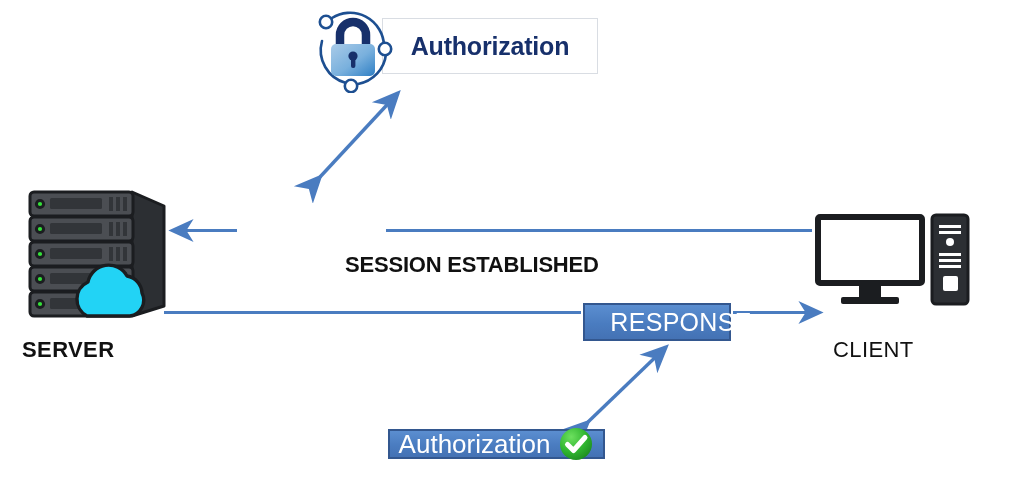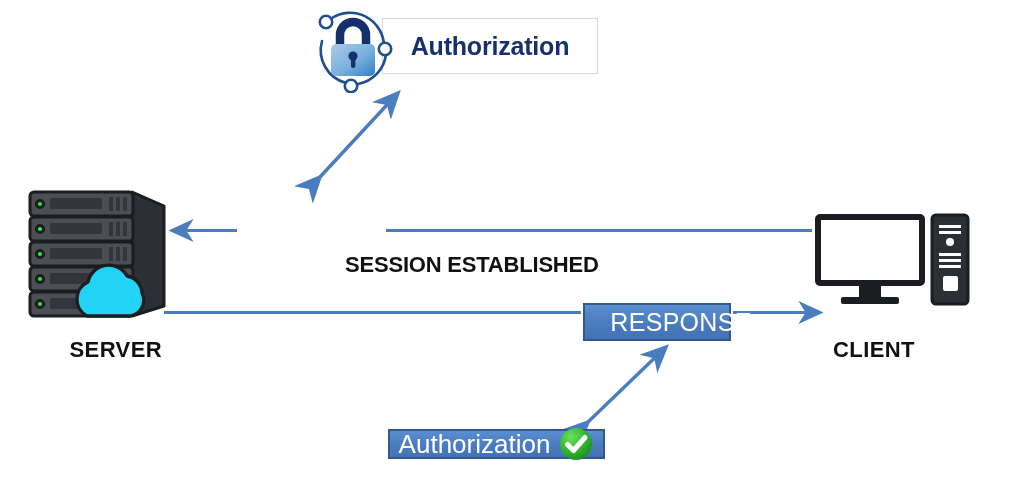--- a/index.html
+++ b/index.html
@@ -39,26 +39,26 @@
   
   .check-badge{width:36px;height:36px;flex:0 0 36px;position:relative;}
 
   
   #session-label{
     left:345px;top:252px;width:300px;text-align:left;
     font-size:22px;font-weight:bold;color:#111111;letter-spacing:-0.2px;
     white-space:nowrap;
   }
   #server-label{
-    left:22px;top:337px;width:140px;text-align:right;
+    left:22px;top:337px;width:140px;text-align:left;
     font-size:22px;font-weight:bold;color:#111111;letter-spacing:0.4px;
   }
   #client-label{
     left:833px;top:337px;width:130px;text-align:left;
-    font-size:22px;font-weight:bold;color:#111111;letter-spacing:0.4px;
+    font-size:22px;font-weight:normal;color:#111111;letter-spacing:0.4px;
   }
 
   
   #server-icon{left:24px;top:188px;width:150px;height:140px;}
   #client-icon{left:812px;top:213px;width:160px;height:105px;}
 
   
   #connectors{left:0;top:0;width:1024px;height:488px;pointer-events:none;}
 </style>
 </head>

